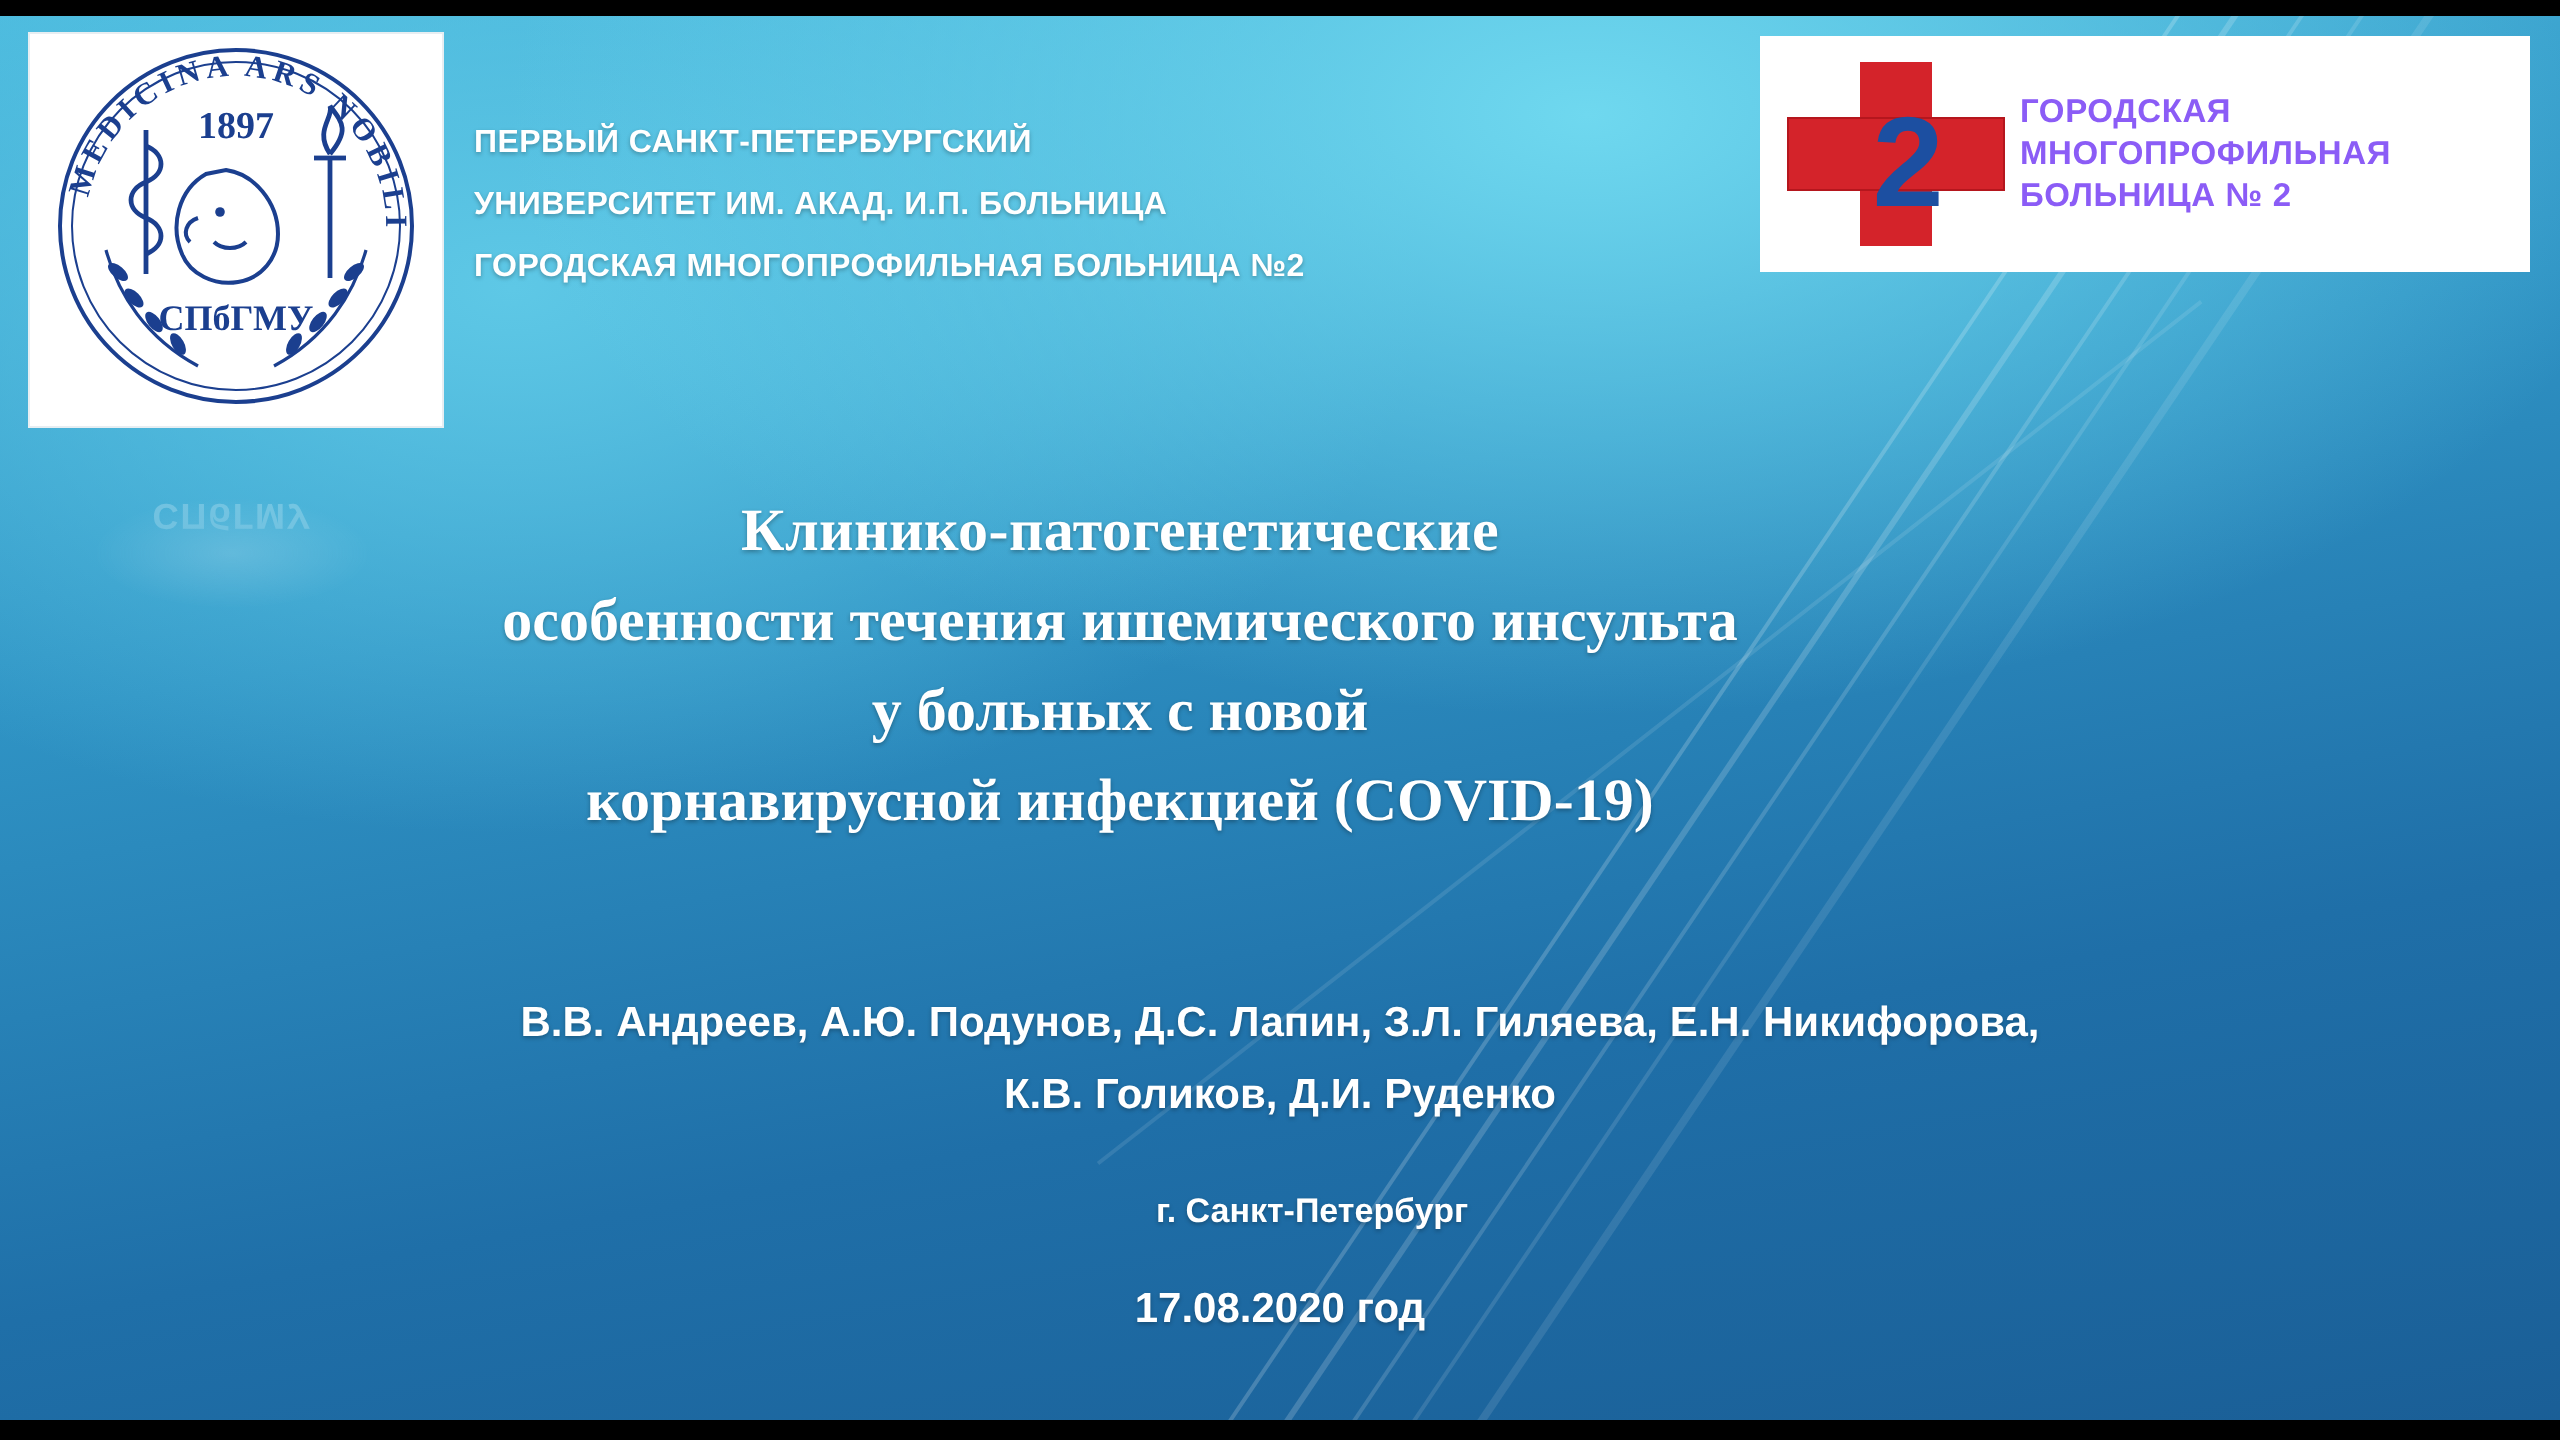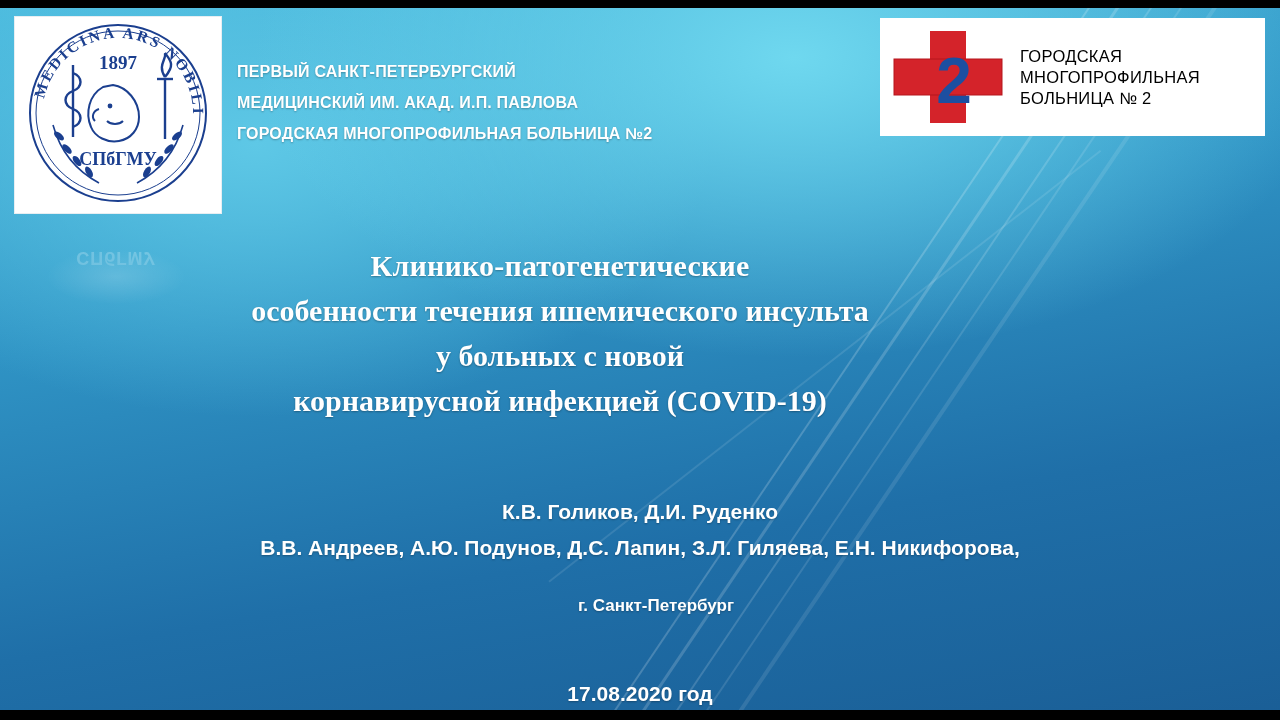--- a/index.html
+++ b/index.html
@@ -93,23 +93,22 @@
     padding-left: 8px;
     box-sizing: border-box;
   }
   .cross-wrap {
     position: relative;
     width: 122px;
     height: 104px;
     flex: 0 0 auto;
   }
   .hospital-text {
-    margin-left: 10px;
-    color: #000000;
-    font-weight: normal;
+    color: #8b5cf6;
+    font-weight: bold;
     font-size: 16.5px;
     line-height: 21px;
     letter-spacing: 0.3px;
   }
 
   
   .inst {
     position: absolute;
     left: 237px;
     top: 56px;
@@ -163,21 +162,21 @@
     text-align: center;
     color: #ffffff;
     font-weight: bold;
     font-size: 17px;
     text-shadow: 0 1px 2px rgba(0,0,0,0.28);
     margin-left: 16px;
   }
   .date {
     position: absolute;
     left: 0;
-    top: 682px;
+    top: 643px;
     width: 1280px;
     z-index: 8;
     text-align: center;
     color: #ffffff;
     font-weight: bold;
     font-size: 21px;
     text-shadow: 0 1px 2px rgba(0,0,0,0.28);
   }
 </style>
 </head>
@@ -266,32 +265,32 @@
     </div>
     <div class="hospital-text">
       <div>ГОРОДСКАЯ</div>
       <div>МНОГОПРОФИЛЬНАЯ</div>
       <div>БОЛЬНИЦА № 2</div>
     </div>
   </div>
 
   <div class="inst">
     <div>ПЕРВЫЙ САНКТ-ПЕТЕРБУРГСКИЙ</div>
-    <div>МЕДИЦИНСКИЙ ИМ. АКАД. И.П. ПАВЛОВА</div>
+    <div>УНИВЕРСИТЕТ ИМ. АКАД. И.П. БОЛЬНИЦА</div>
     <div>ГОРОДСКАЯ МНОГОПРОФИЛЬНАЯ БОЛЬНИЦА №2</div>
   </div>
 
   <div class="title">
     <div class="l1">Клинико-патогенетические</div>
     <div>особенности течения ишемического инсульта</div>
     <div>у больных с новой</div>
     <div>корнавирусной инфекцией (COVID-19)</div>
   </div>
 
   <div class="authors">
+    <div>В.В. Андреев, А.Ю. Подунов, Д.С. Лапин, З.Л. Гиляева, Е.Н. Никифорова,</div>
     <div>К.В. Голиков, Д.И. Руденко</div>
-    <div>В.В. Андреев, А.Ю. Подунов, Д.С. Лапин, З.Л. Гиляева, Е.Н. Никифорова,</div>
   </div>
 
   <div class="city">г. Санкт-Петербург</div>
   <div class="date">17.08.2020 год</div>
 
 </div>
 
 </body></html>

